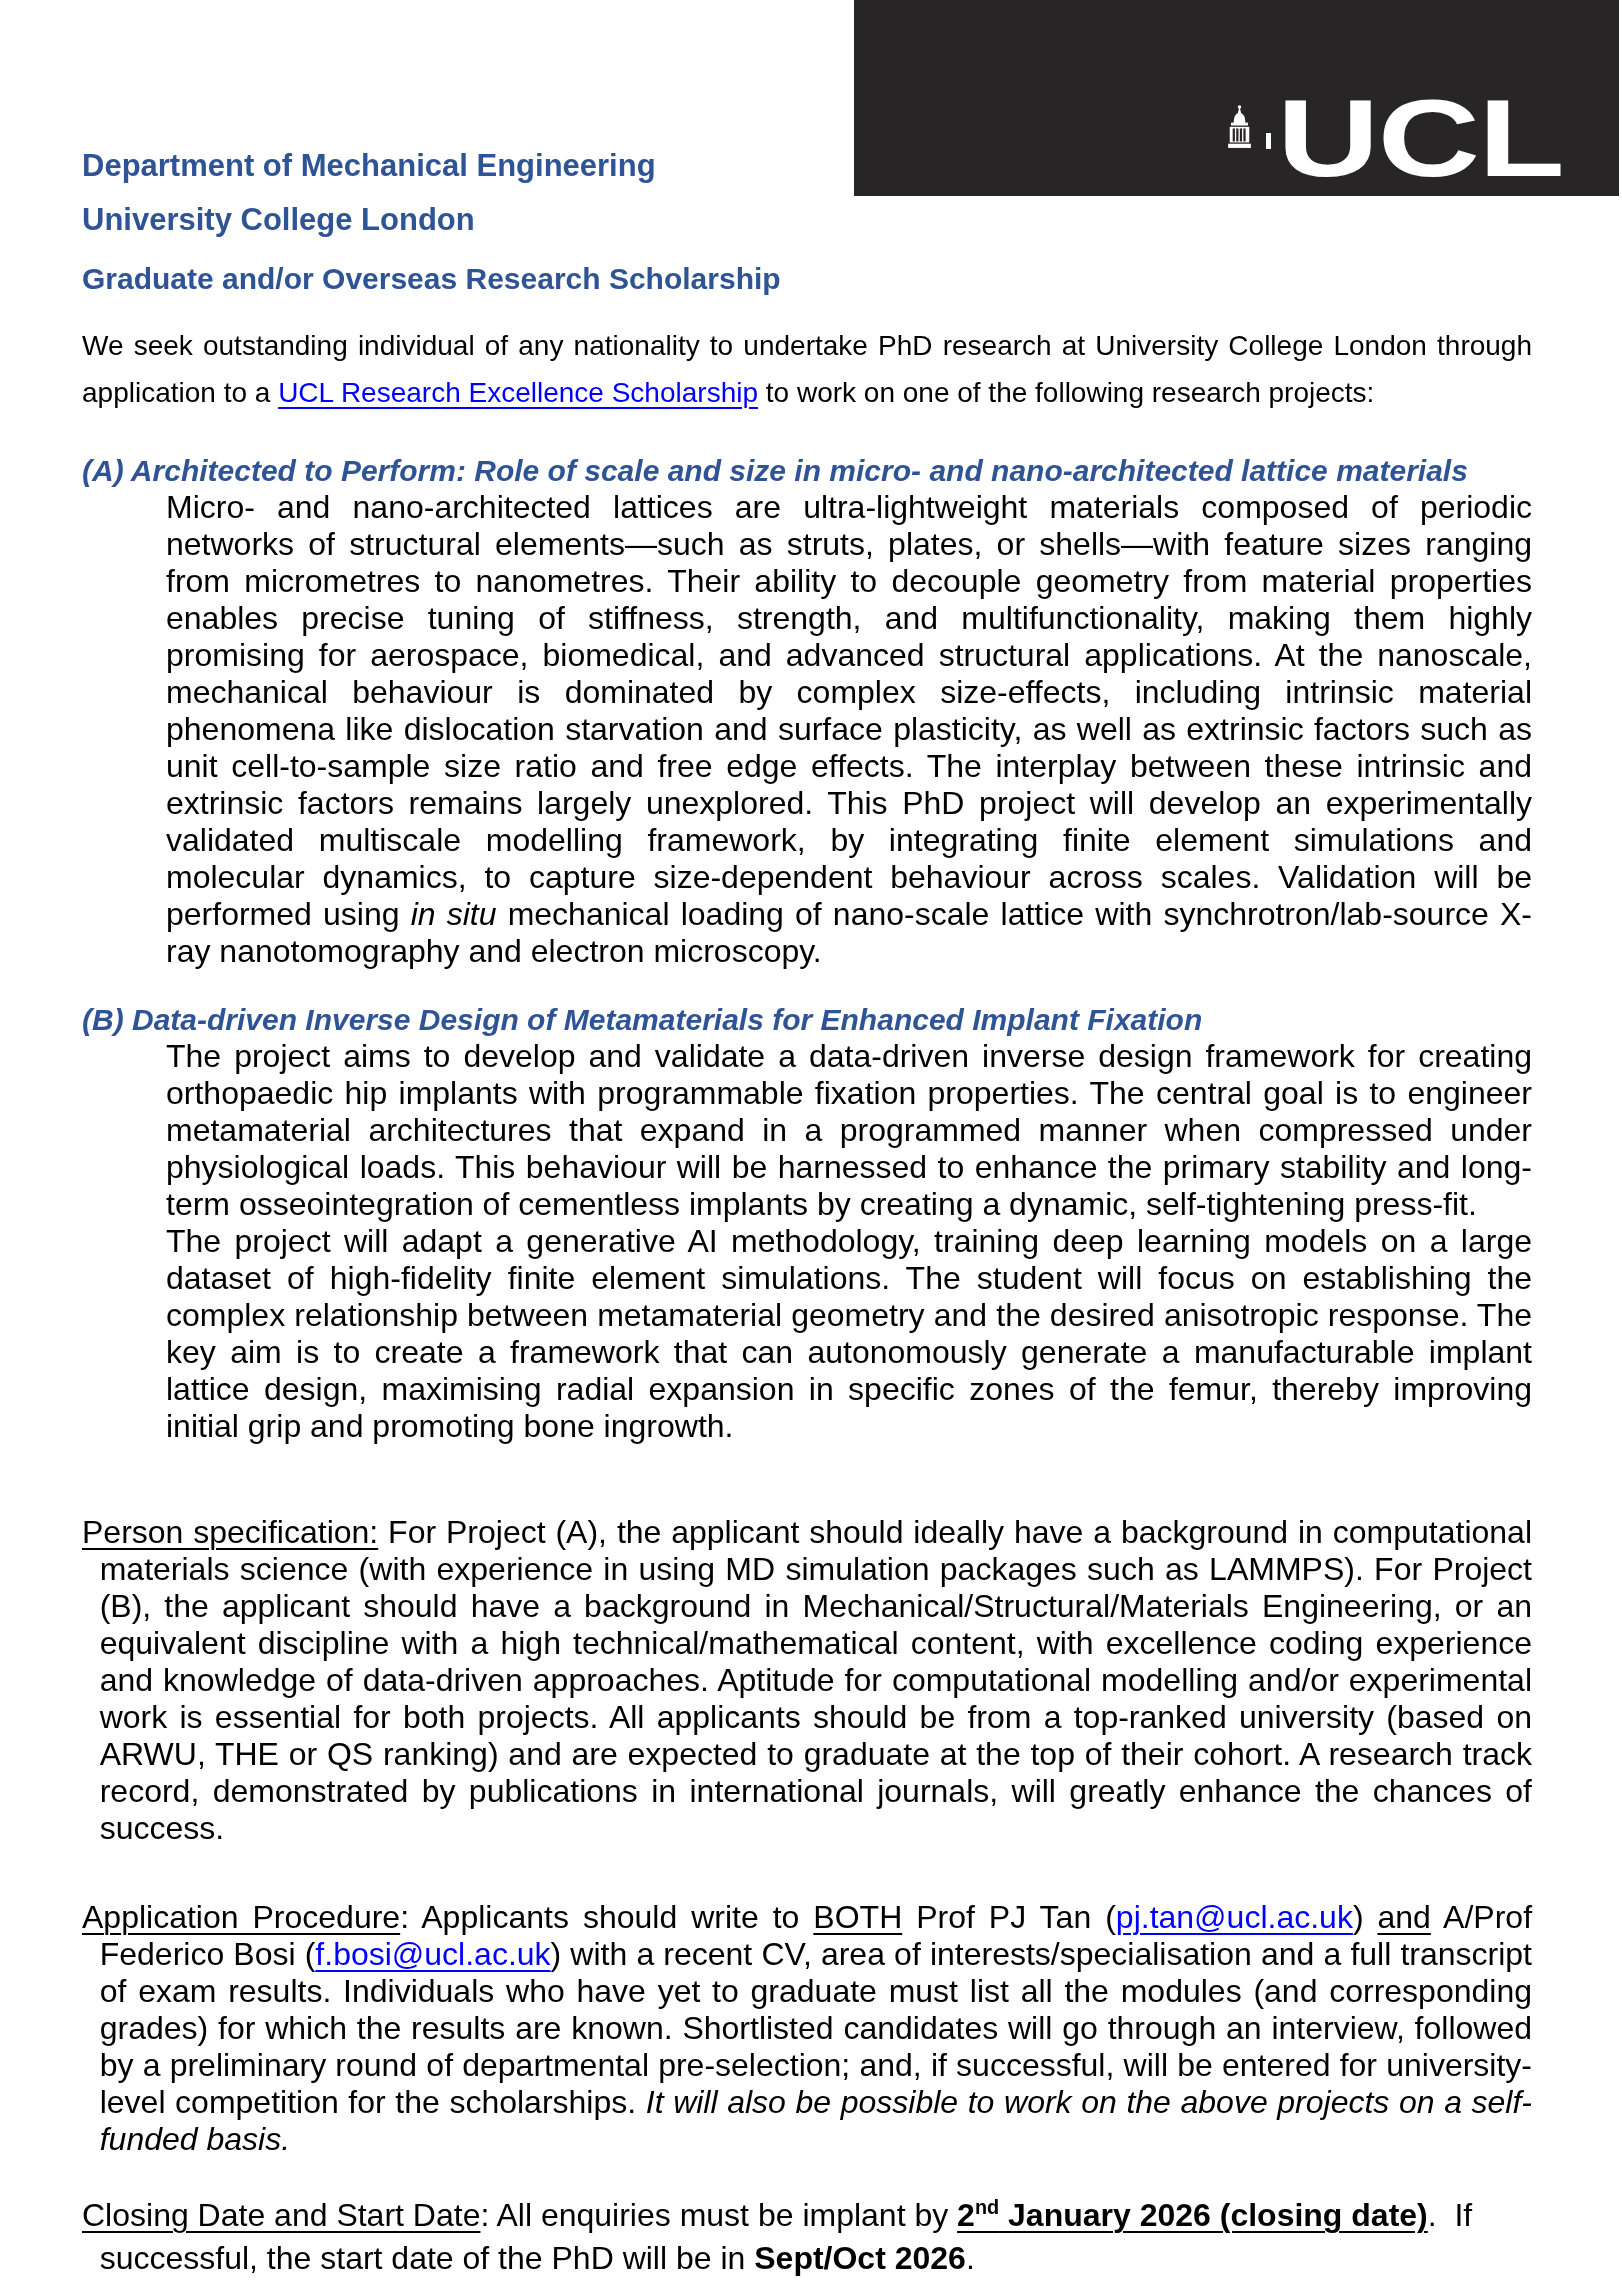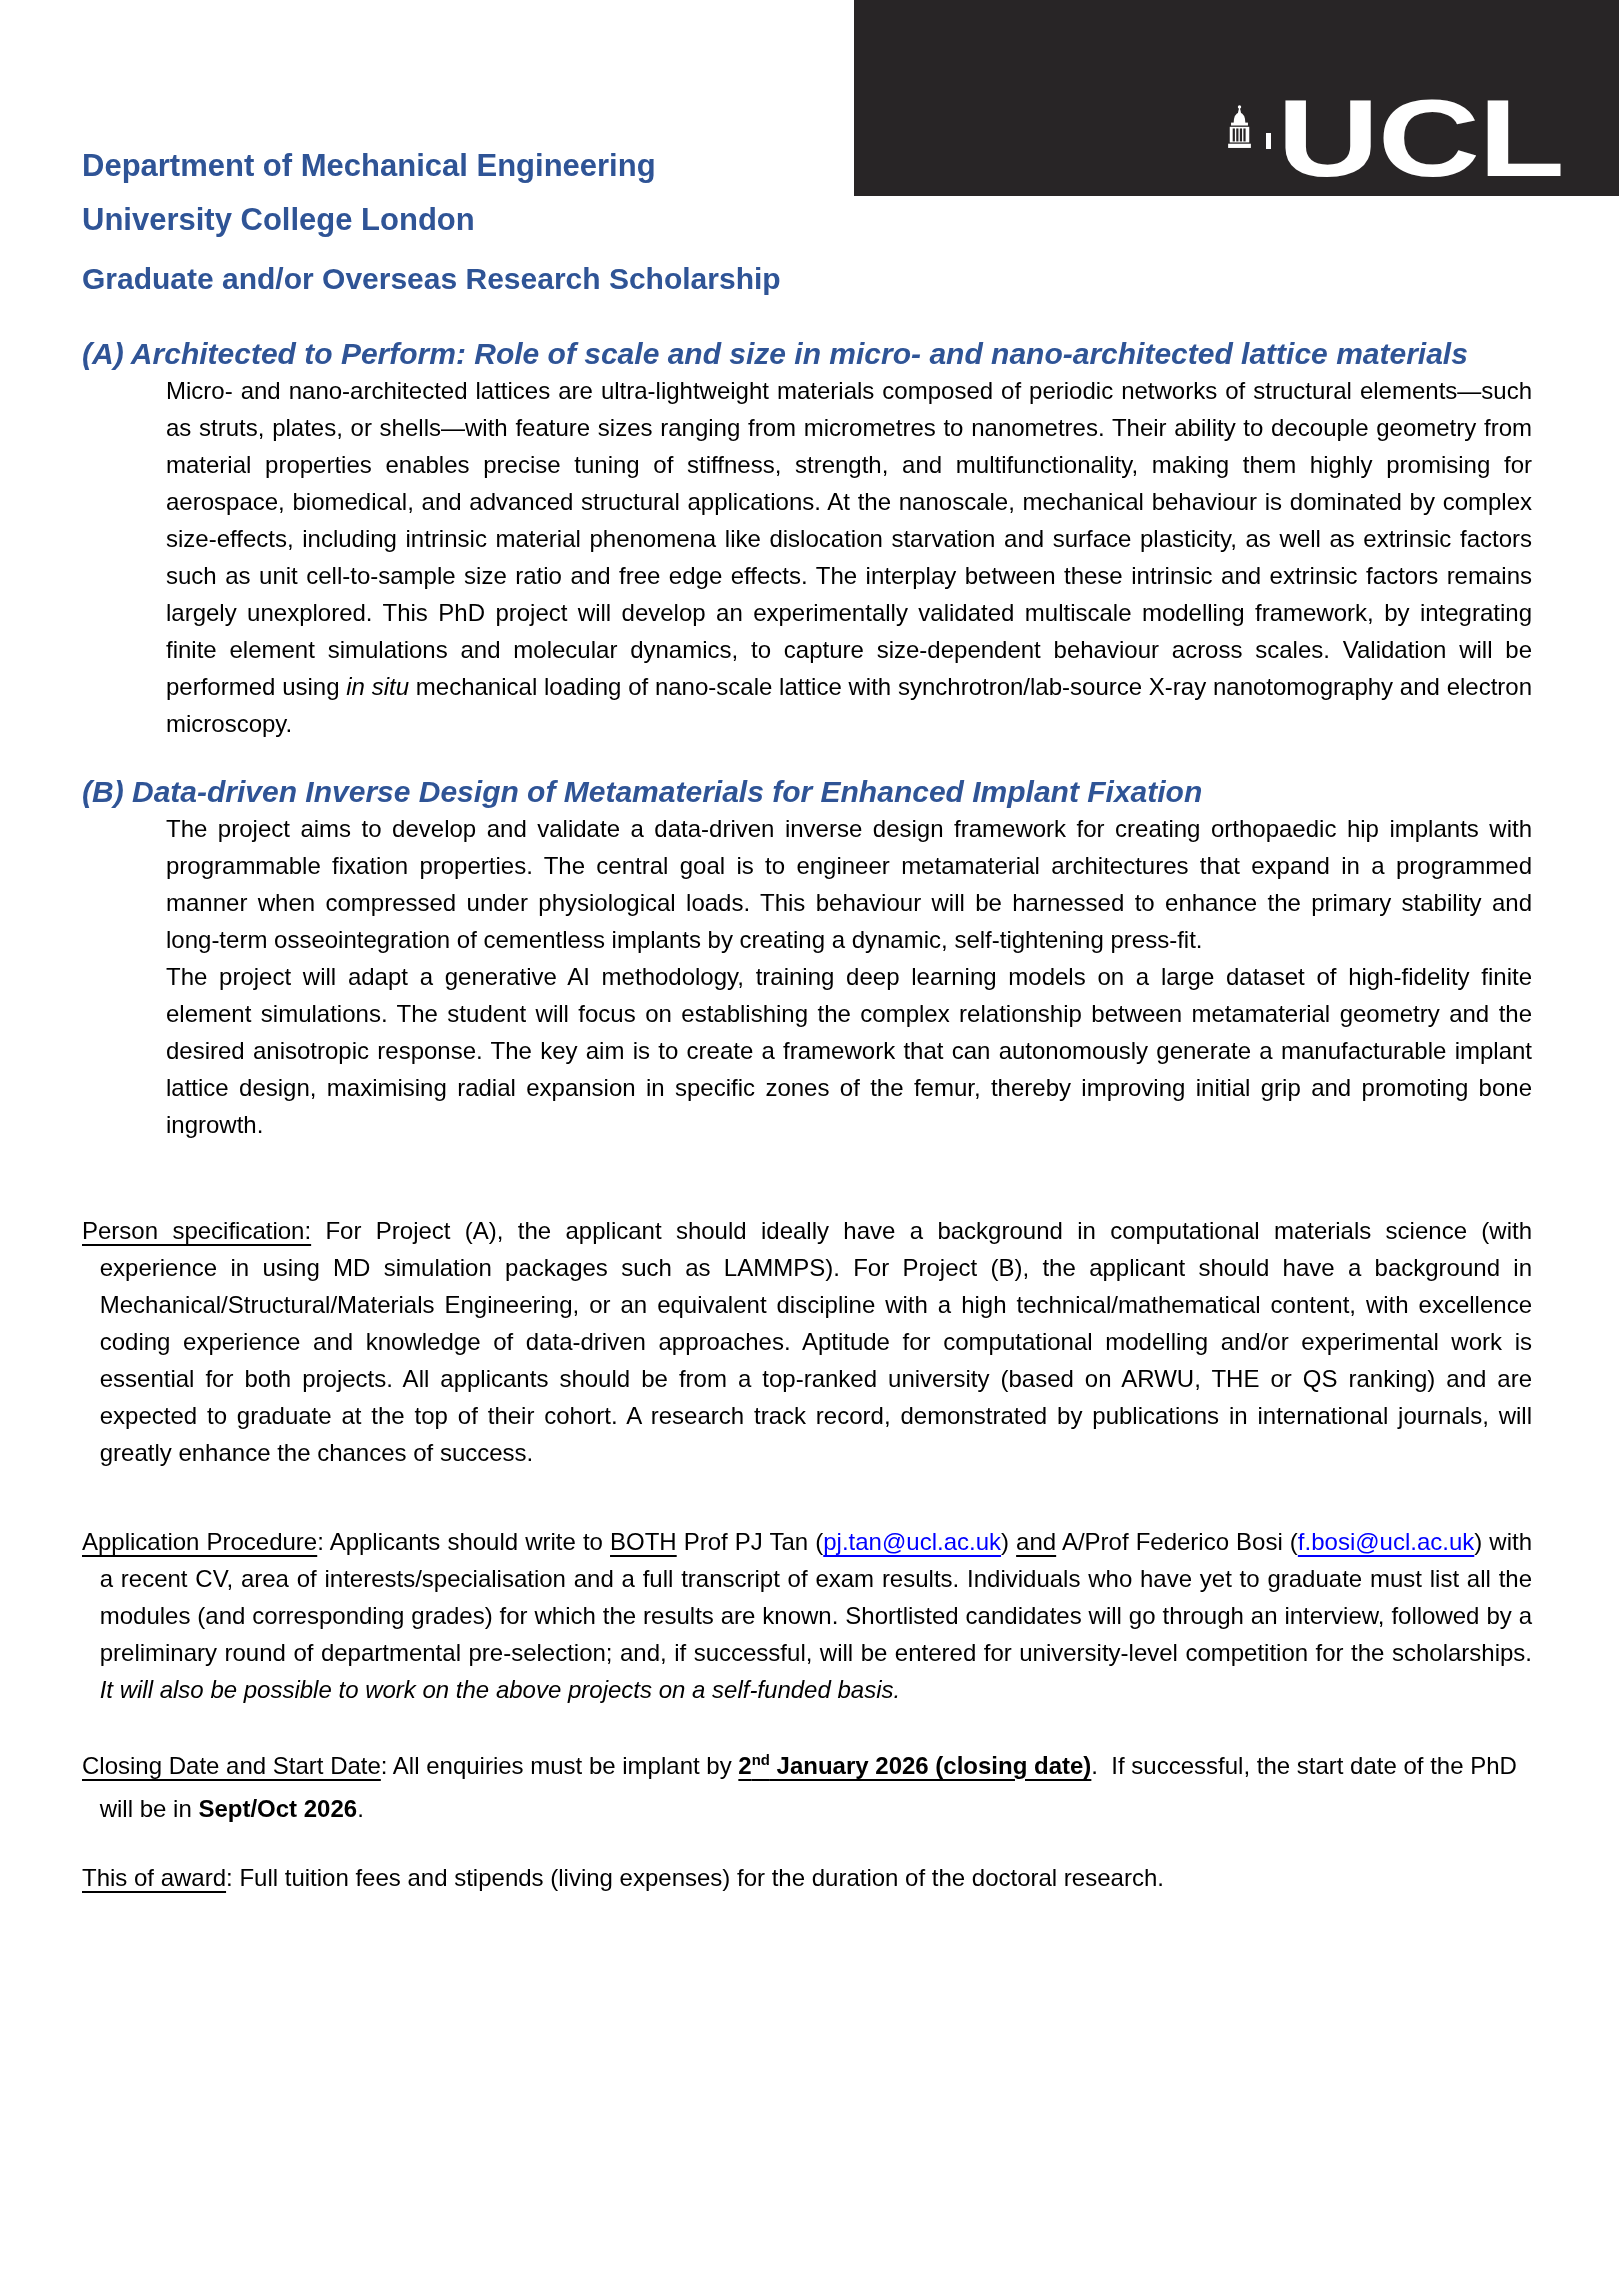--- a/index.html
+++ b/index.html
@@ -81,21 +81,21 @@
   .proj-heading {
     margin: 36px 0 0 0;
     font-size: 30px;
     font-weight: bold;
     font-style: italic;
     color: #2F5496;
     line-height: 37px;
   }
   .proj-heading.second { margin-top: 31px; }
   .body {
-    font-size: 24px;
+    font-size: 32px;
     line-height: 37px;
   }
   .indented { margin-left: 84px; }
   .hang { padding-left: 17.7px; text-indent: -17.7px; }
   .person-spec { margin-top: 69px; }
   .application { margin-top: 52px; }
   .closing { margin-top: 36px; line-height: 43px; }
   .award { margin-top: 29.4px; }
 
   .u {
@@ -144,20 +144,21 @@
     <div class="logo-text">UCL</div>
   </div>
 
   <div class="content">
 
     <div class="dept-line">Department of Mechanical Engineering</div>
     <div class="dept-line">University College London</div>
 
     <p class="subtitle">Graduate and/or Overseas Research Scholarship</p>
 
+    <p class="intro just"><span>We seek outstanding individual of any nationality to undertake PhD research at University College London through application to a </span><a class="link">UCL Research Excellence Scholarship</a><span> to work on one of the following research projects:</span></p>
 
     <h2 class="proj-heading">(A) Architected to Perform: Role of scale and size in micro- and nano-architected lattice materials</h2>
     <p class="body indented just"><span>Micro- and nano-architected lattices are ultra-lightweight materials composed of periodic networks of structural elements—such as struts, plates, or shells—with feature sizes ranging from micrometres to nanometres. Their ability to decouple geometry from material properties enables precise tuning of stiffness, strength, and multifunctionality, making them highly promising for aerospace, biomedical, and advanced structural applications. At the nanoscale, mechanical behaviour is dominated by complex size-effects, including intrinsic material phenomena like dislocation starvation and surface plasticity, as well as extrinsic factors such as unit cell-to-sample size ratio and free edge effects. The interplay between these intrinsic and extrinsic factors remains largely unexplored. This PhD project will develop an experimentally validated multiscale modelling framework, by integrating finite element simulations and molecular dynamics, to capture size-dependent behaviour across scales. Validation will be performed using </span><i>in situ</i><span> mechanical loading of nano-scale lattice with synchrotron/lab-source X-ray nanotomography and electron microscopy.</span></p>
 
     <h2 class="proj-heading second">(B) Data-driven Inverse Design of Metamaterials for Enhanced Implant Fixation</h2>
     <p class="body indented just">The project aims to develop and validate a data-driven inverse design framework for creating orthopaedic hip implants with programmable fixation properties. The central goal is to engineer metamaterial architectures that expand in a programmed manner when compressed under physiological loads. This behaviour will be harnessed to enhance the primary stability and long-term osseointegration of cementless implants by creating a dynamic, self-tightening press-fit.</p>
     <p class="body indented just">The project will adapt a generative AI methodology, training deep learning models on a large dataset of high-fidelity finite element simulations. The student will focus on establishing the complex relationship between metamaterial geometry and the desired anisotropic response. The key aim is to create a framework that can autonomously generate a manufacturable implant lattice design, maximising radial expansion in specific zones of the femur, thereby improving initial grip and promoting bone ingrowth.</p>
 
     <p class="body hang just person-spec"><span class="u">Person specification:</span><span> For Project (A), the applicant should ideally have a background in computational materials science (with experience in using MD simulation packages such as LAMMPS). For Project (B), the applicant should have a background in Mechanical/Structural/Materials Engineering, or an equivalent discipline with a high technical/mathematical content, with excellence coding experience and knowledge of data-driven approaches. Aptitude for computational modelling and/or experimental work is essential for both projects. All applicants should be from a top-ranked university (based on ARWU, THE or QS ranking) and are expected to graduate at the top of their cohort. A research track record, demonstrated by publications in international journals, will greatly enhance the chances of success.</span></p>
 

